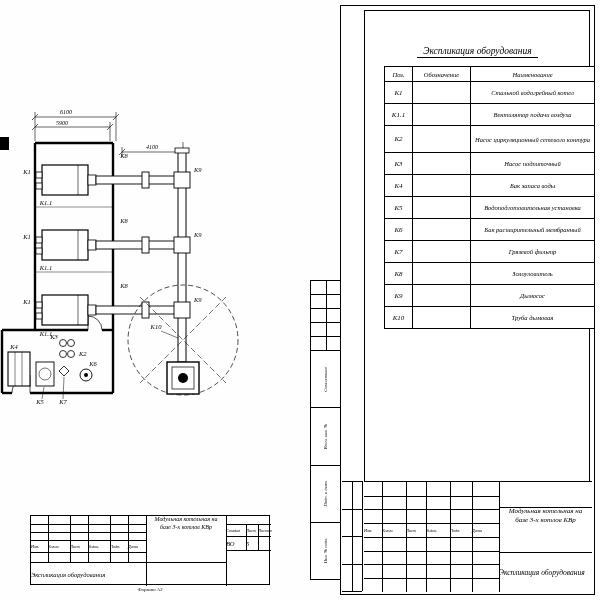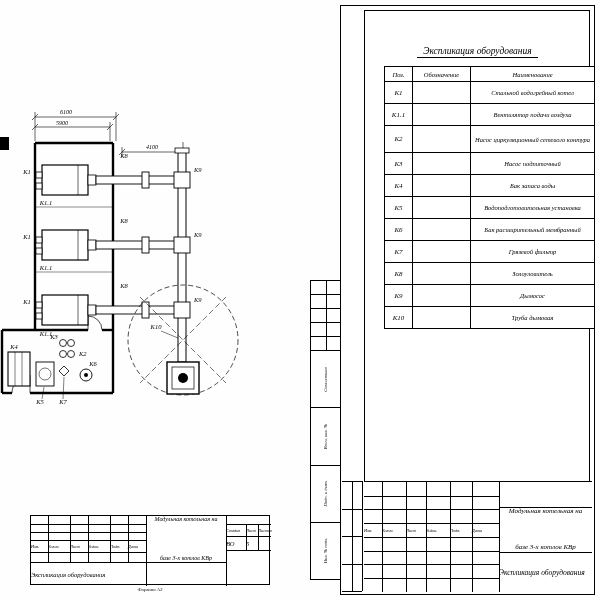--- a/index.html
+++ b/index.html
@@ -3,21 +3,21 @@
 <meta charset="utf-8">
 <style>
   *{margin:0;padding:0;box-sizing:border-box}
   html,body{width:600px;height:600px;background:#fff}
   body{position:relative;font-family:"Liberation Serif",serif;color:#000}
   .page{position:absolute;inset:0;background:#fefefe;overflow:hidden}
 
   
   .vl{position:absolute;width:0;border-left:1px solid #000}
   .hl{position:absolute;height:0;border-top:1px solid #000}
-  .cell{position:absolute;display:flex;align-items:center;justify-content:space-between;text-align:center}
+  .cell{position:absolute;display:flex;align-items:center;justify-content:flex-start;text-align:center}
 
   
   .plan-sheet{position:absolute;left:0;top:0;width:310px;height:600px}
   .plan-svg{position:absolute;left:0;top:100px}
   .plan-svg text{font:italic 6.5px "Liberation Serif",serif;fill:#000;stroke:none}
   .plan-svg text.dim{font-size:6px}
 
   
   .lstamp{position:absolute;left:30px;top:515px;width:240px;height:70px;border:1.5px solid #000;background:#fff}
   .lstamp .lab{font:italic 4.2px "Liberation Serif",serif}

